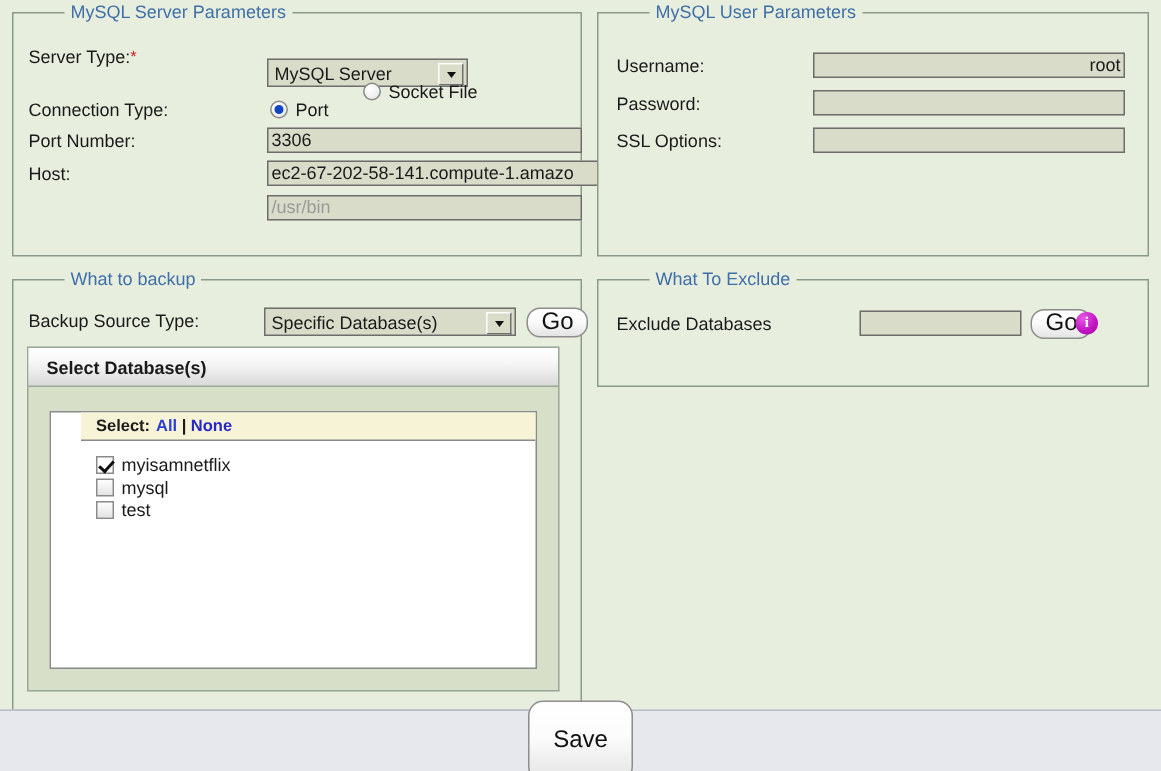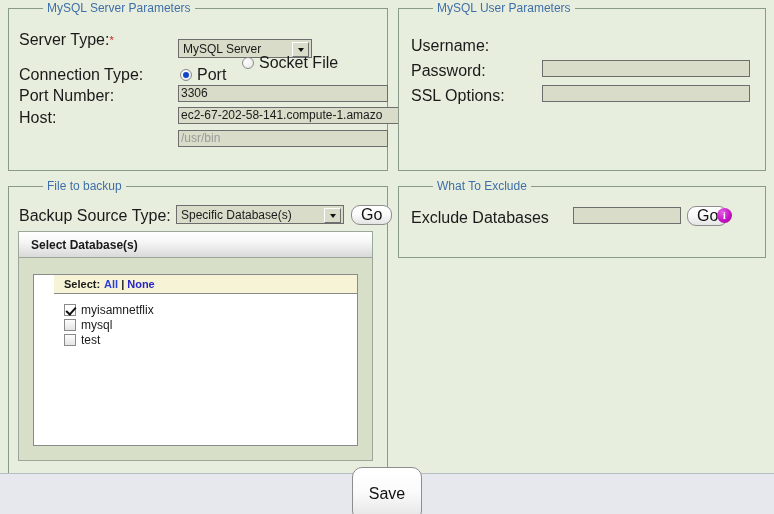--- a/index.html
+++ b/index.html
@@ -39,21 +39,21 @@
 
   
   .row {
     position: absolute;
     display: flex;
     align-items: center;
     white-space: nowrap;
   }
   .lbl {
     color: #1a1a1a;
-    font-size: 16px;
+    font-size: 12px;
     white-space: nowrap;
   }
   .req {
     color: #d02020;
     font-size: 11px;
     vertical-align: top;
     line-height: 9px;
   }
 
   
@@ -301,38 +301,41 @@
     <span>/usr/bin</span>
   </div>
 </div>
 
 <div class="panel" id="user-panel" style="left:398px; top:8px; width:368px; height:163px;text-align:right;">
   <span class="legend">MySQL User Parameters</span>
 
   <div class="row" style="left:12px; top:28px;">
     <span class="lbl">Username:</span>
   </div>
+  <div class="txt" style="position:absolute; left:143px; top:26px; width:208px;">
+    <span>root</span>
+  </div>
 
   <div class="row" style="left:12px; top:53px;">
     <span class="lbl">Password:</span>
   </div>
   <div class="txt empty" style="position:absolute; left:143px; top:51px; width:208px;">
     <span></span>
   </div>
 
   <div class="row" style="left:12px; top:78px;">
     <span class="lbl">SSL Options:</span>
   </div>
   <div class="txt empty" style="position:absolute; left:143px; top:76px; width:208px;">
     <span></span>
   </div>
 </div>
 
 <div class="panel" id="backup-panel" style="left:8px; top:186px; width:380px; height:288px;">
-  <span class="legend">File to backup</span>
+  <span class="legend">What to backup</span>
 
   <div class="row" style="left:10px; top:20px;">
     <span class="lbl">Backup Source Type:</span>
   </div>
   <div class="sel" style="position:absolute; left:167px; top:18px; width:168px;">
     <span>Specific Database(s)</span>
     <span class="arrowbtn"></span>
   </div>
   <div class="pill" style="position:absolute; left:342px; top:18px;">
     <span>Go</span>

